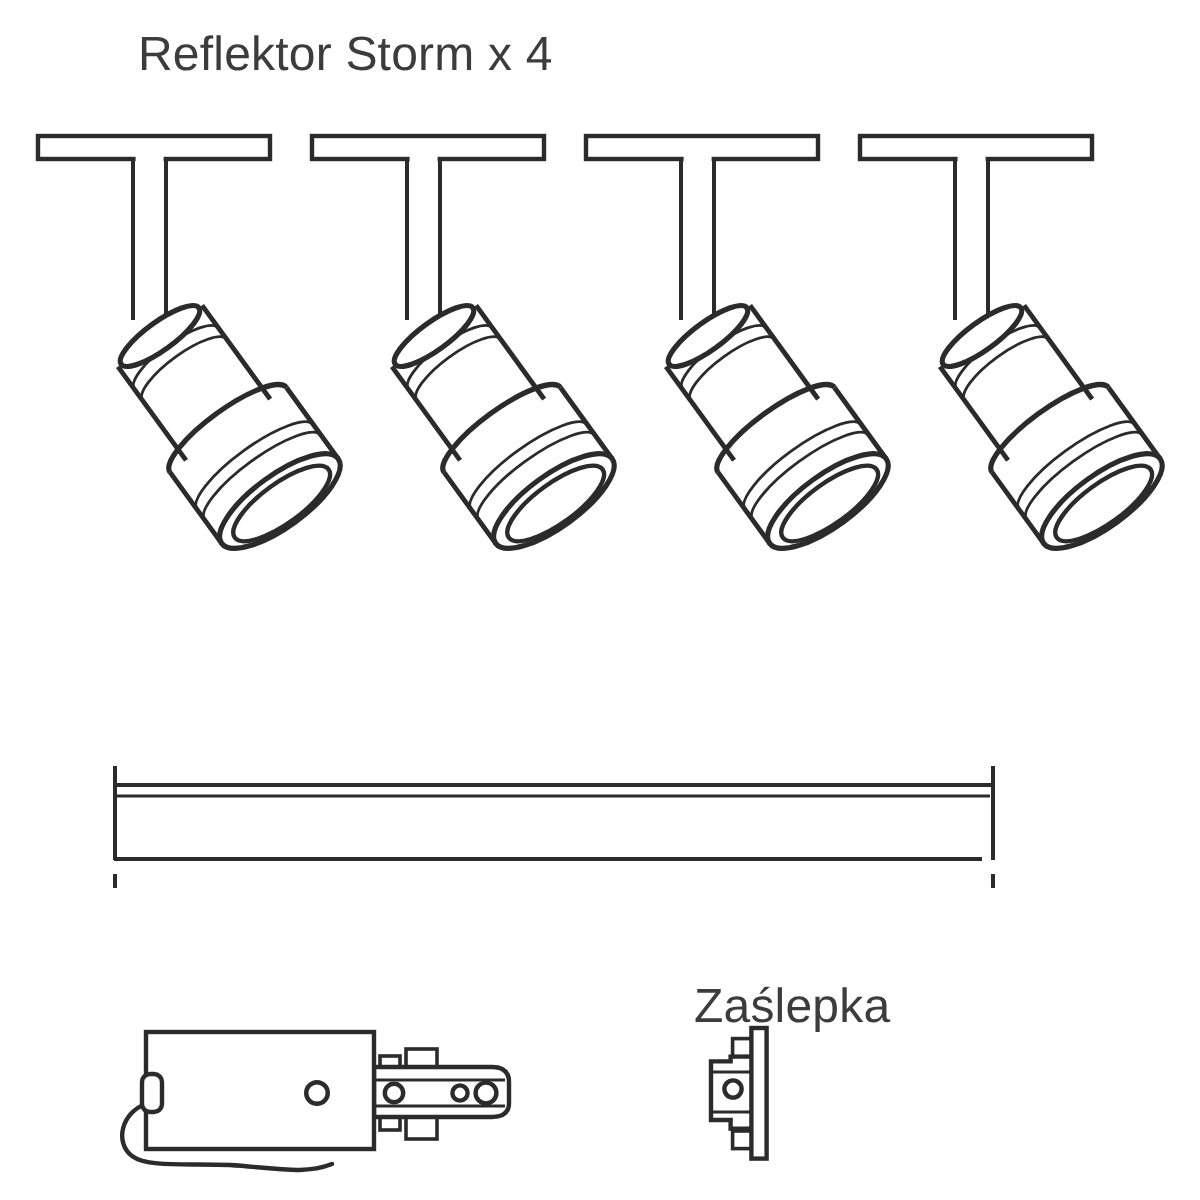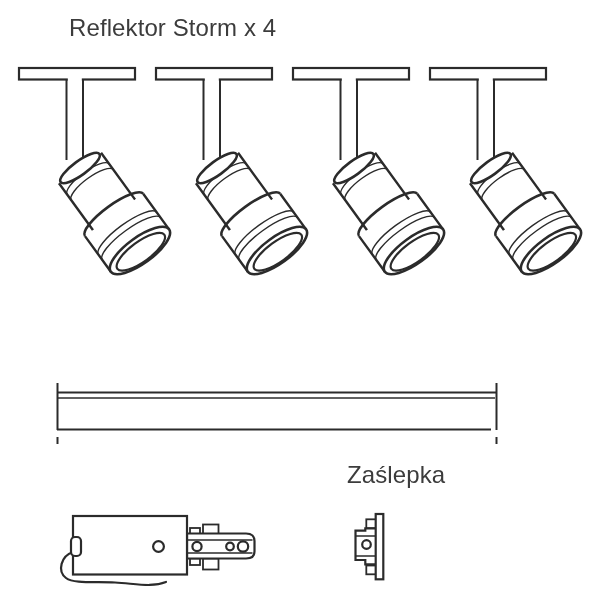--- a/index.html
+++ b/index.html
@@ -106,15 +106,15 @@
       <path d="M 355.5,536 H 376 M 355.5,556 H 376" class="s14"></path>
       <circle cx="366.5" cy="544.5" r="4.3" class="ln"></circle>
       <rect x="375.7" y="514" width="7.6" height="65.3" class="ln"></rect>
     </g>
   </svg>
 
   <div class="heading" style="left:69px; top:14px">Reflektor Storm x 4</div>
 
 
 
-  <div class="heading" style="left:347px; top:461px">Zaślepka</div>
+  <div class="heading" style="left:347px; top:490px">Zaślepka</div>
 
 </div>
 
 </body></html>

